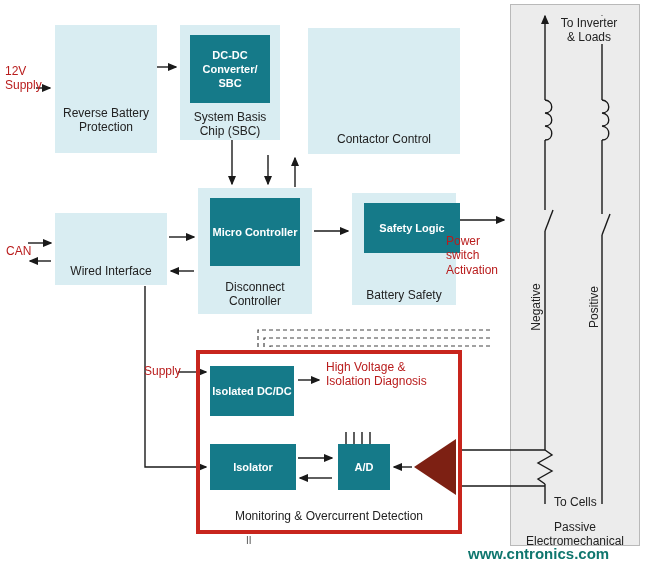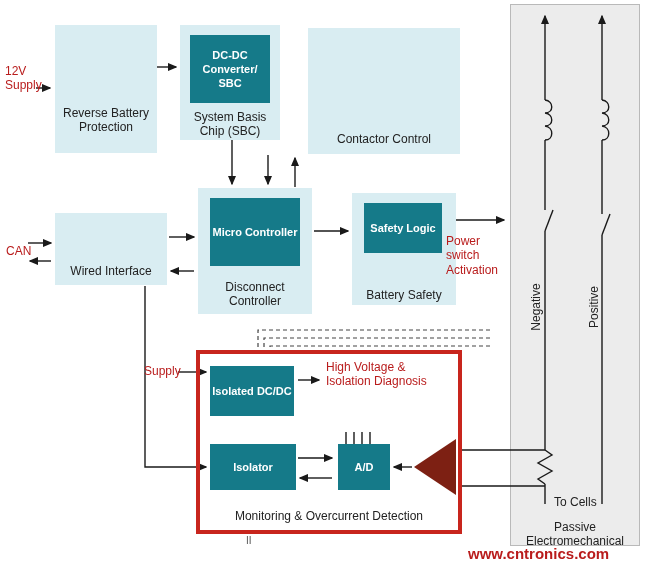--- a/index.html
+++ b/index.html
@@ -11,21 +11,21 @@
   .teal { position:absolute; background:#157a89; color:#ffffff; display:flex; align-items:center;
           justify-content:center; text-align:center; font-size:11px; font-weight:bold;
           line-height:1.3; padding:2px; box-sizing:border-box; }
   .caption { position:absolute; font-size:12px; color:#222222; text-align:center; line-height:1.18; }
   .note { position:absolute; font-size:12px; color:#b91c1c; line-height:1.2; }
   .redbox { position:absolute; left:196px; top:350px; width:266px; height:184px;
             border:4px solid #c8251d; box-sizing:border-box; background:transparent; }
   .rot { transform:rotate(-90deg); transform-origin:center; text-align:center; white-space:nowrap; }
   .mask { background:#ececec; }
   .watermark { position:absolute; left:468px; top:545px; width:190px; font-size:15px;
-               font-weight:bold; color:#b91c1c; }
+               font-weight:bold; color:#0f766e; }
   .tick { position:absolute; left:246px; top:535px; font-size:10px; color:#555555;text-align:right; }
 </style>
 </head>
 <body>
 
 <div class="stage">
 
   <div class="panel"></div>
 
   <svg class="connectors" viewBox="0 0 660 580">
@@ -96,36 +96,37 @@
   <div class="caption" style="left:308px;top:132px;width:152px">Contactor Control</div>
 
   <div class="container" style="left:55px;top:213px;width:112px;height:72px"></div>
   <div class="caption" style="left:55px;top:264px;width:112px">Wired Interface</div>
 
   <div class="container" style="left:198px;top:188px;width:114px;height:126px"></div>
   <div class="teal" style="left:210px;top:198px;width:90px;height:68px">Micro Controller</div>
   <div class="caption" style="left:198px;top:280px;width:114px">Disconnect Controller</div>
 
   <div class="container" style="left:352px;top:193px;width:104px;height:112px"></div>
-  <div class="teal" style="left:364px;top:203px;width:78px;height:50px">Safety Logic</div>
+  <div class="teal" style="left:364px;top:203px;width:96px;height:50px">Safety Logic</div>
   <div class="caption" style="left:352px;top:288px;width:104px">Battery Safety</div>
 
   <div class="note" style="left:5px;top:64px;width:46px">12V Supply</div>
   <div class="note" style="left:6px;top:244px;width:40px">CAN</div>
   <div class="note" style="left:446px;top:234px;width:66px">Power switch Activation</div>
   <div class="note" style="left:144px;top:364px;width:38px">Supply</div>
 
   <div class="redbox"></div>
   <div class="teal" style="left:210px;top:366px;width:84px;height:50px">Isolated DC/DC</div>
   <div class="note" style="left:326px;top:360px;width:122px">High Voltage &amp; Isolation Diagnosis</div>
   <div class="teal" style="left:210px;top:444px;width:86px;height:46px">Isolator</div>
   <div class="teal" style="left:338px;top:444px;width:52px;height:46px">A/D</div>
   <div class="caption" style="left:196px;top:509px;width:266px">Monitoring &amp; Overcurrent Detection</div>
   <div class="tick">II</div>
 
+  <div class="caption mask" style="left:558px;top:16px;width:62px">To Inverter &amp; Loads</div>
   <div class="caption rot" style="left:500px;top:300px;width:72px;height:14px">Negative</div>
   <div class="caption rot" style="left:558px;top:300px;width:72px;height:14px">Positive</div>
   <div class="caption" style="left:554px;top:495px;width:64px;text-align:left">To Cells</div>
   <div class="caption" style="left:512px;top:520px;width:126px">Passive Electromechanical</div>
 
   <div class="watermark">www.cntronics.com</div>
 
 </div>
 
 </body></html>

